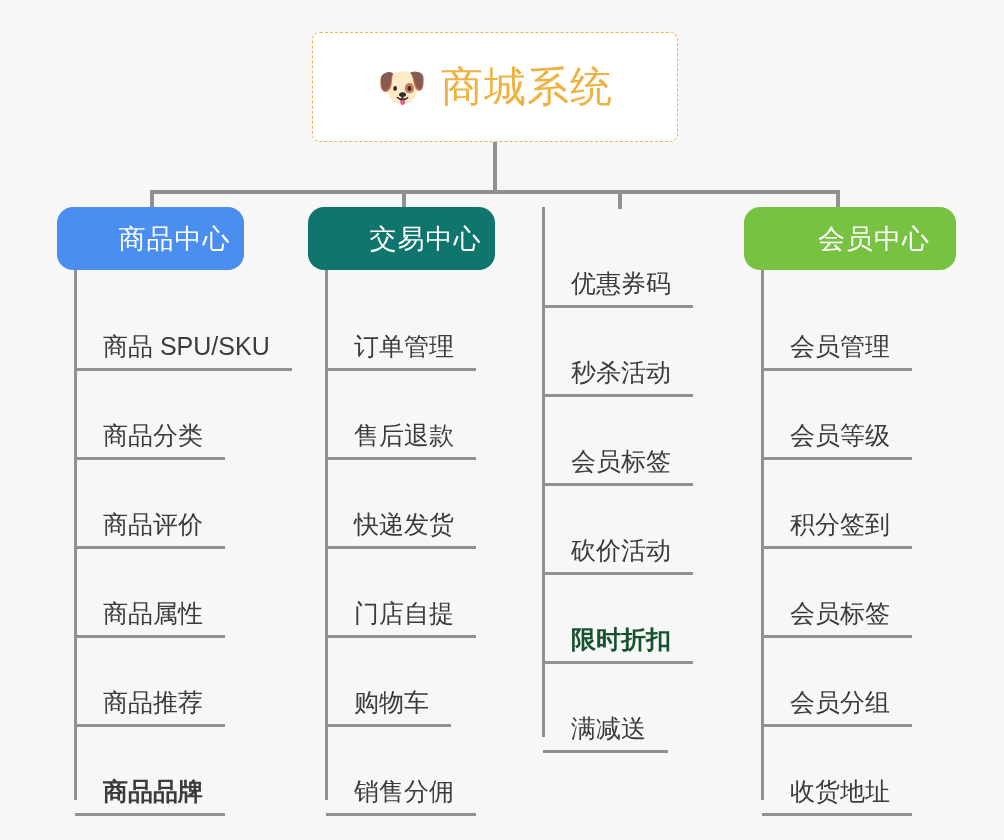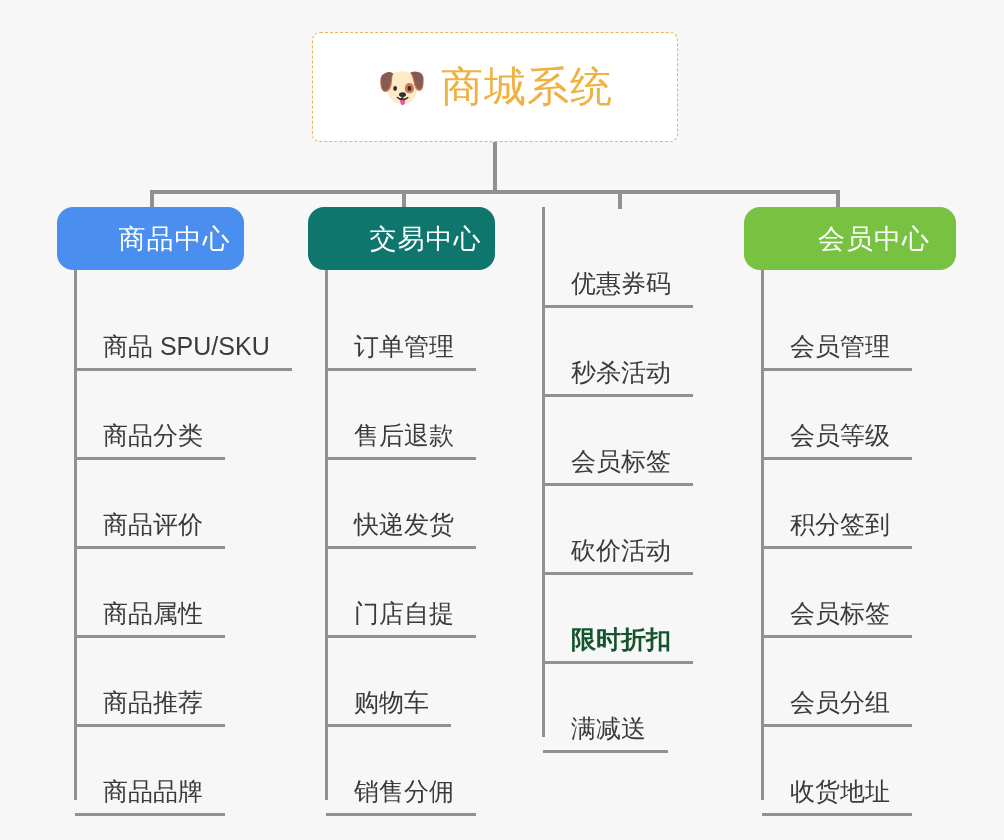--- a/index.html
+++ b/index.html
@@ -174,21 +174,21 @@
       <div class="leaf-item">
           <span class="leaf-label" style="color: rgb(59, 59, 59); border-bottom-color: rgb(145, 145, 145);">商品评价</span>
         </div>
       <div class="leaf-item">
           <span class="leaf-label" style="color: rgb(59, 59, 59); border-bottom-color: rgb(145, 145, 145);">商品属性</span>
         </div>
       <div class="leaf-item">
           <span class="leaf-label" style="color: rgb(59, 59, 59); border-bottom-color: rgb(145, 145, 145);">商品推荐</span>
         </div>
       <div class="leaf-item">
-          <span class="leaf-label" style="color: rgb(59, 59, 59); border-bottom-color: rgb(145, 145, 145);">商品品牌</span>
+          <span class="leaf-label" style="color: rgb(59, 59, 59); border-bottom-color: rgb(145, 145, 145); font-weight: bold;">商品品牌</span>
         </div>
     </div>
   </div>
 
   <div class="column col-2">
     <div class="cat-header" style="background-color: #0f766e;">
       <span>交易中心</span>
     </div>
     <div class="leaf-list">
       <div class="leaf-spine" style="background-color: rgb(145, 145, 145);"></div>

